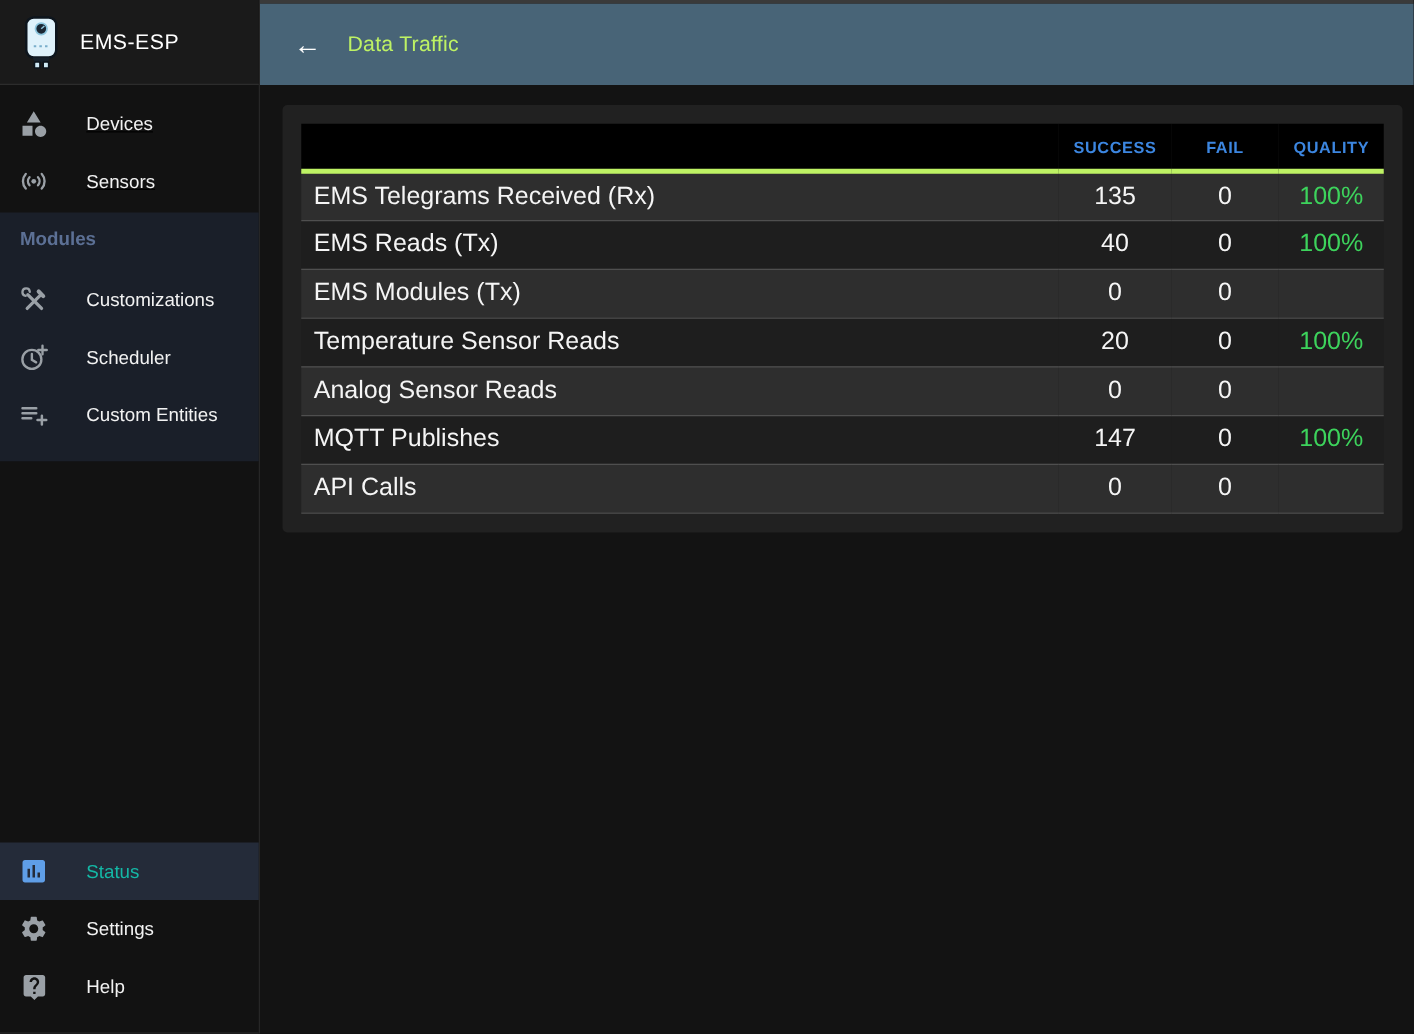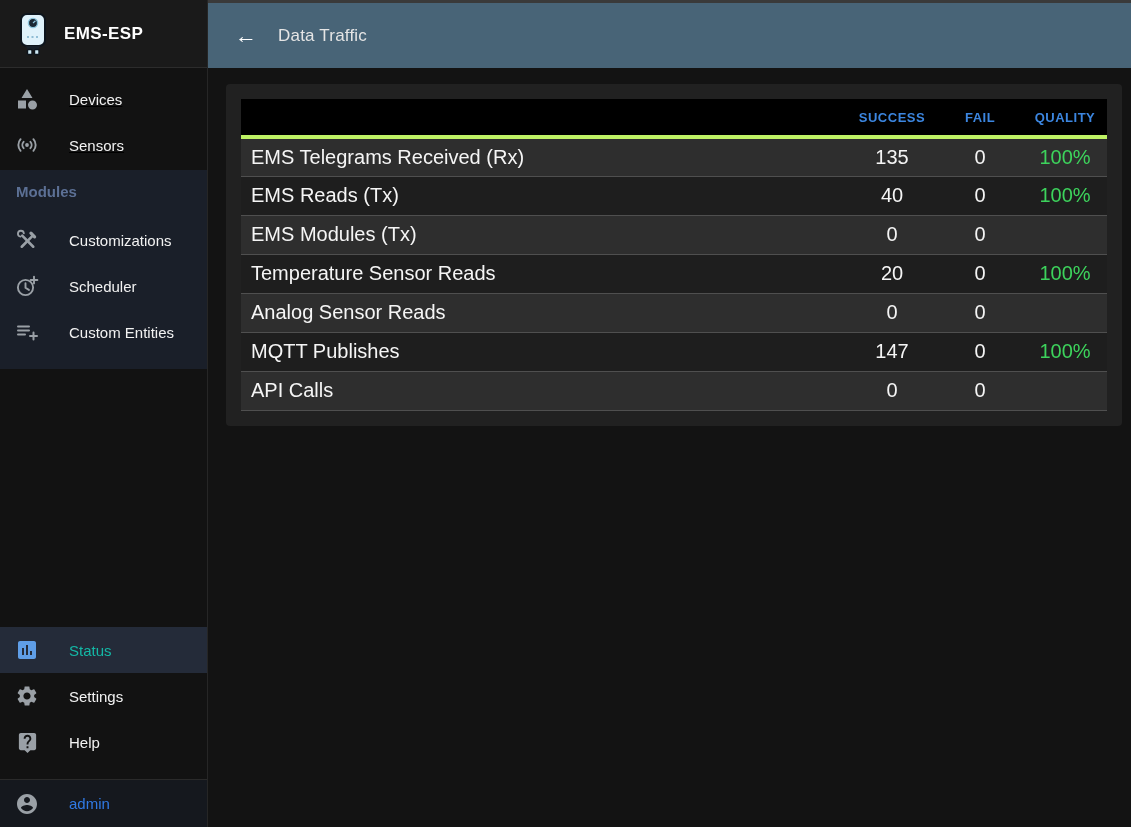--- a/index.html
+++ b/index.html
@@ -5,21 +5,21 @@
   * { margin:0; padding:0; box-sizing:border-box; }
   html,body { width:1131px; height:827px; overflow:hidden; background:#131313;
     font-family:"Liberation Sans", sans-serif; -webkit-font-smoothing:antialiased; }
   .root { display:flex; width:1131px; height:827px; }
 
   
   .sidebar { width:208px; height:827px; background:#121212; display:flex; flex-direction:column;
     border-right:1px solid #262626; flex-shrink:0; }
   .logo-block { height:68px; background:#1a1a1a; border-bottom:1px solid #2c2c2c;
     display:flex; align-items:center; padding-left:18px; gap:16px; }
-  .logo-title { color:#ffffff; font-size:17px; font-weight:700; letter-spacing:.4px; }
+  .logo-title { color:#ffffff; font-size:17px; font-weight:400; letter-spacing:.4px; }
   .nav-item { height:46px; display:flex; align-items:center; padding-left:15px; gap:30px;
     cursor:pointer; }
   .nav-item .ico { width:24px; height:24px; display:flex; align-items:center; justify-content:center; flex-shrink:0; }
   .nav-item .lbl { color:#f2f2f2; font-size:15px; }
   .nav-top { padding-top:8px; padding-bottom:2px;text-decoration:underline; }
   .modules { background:#1a1f29; padding-top:10px; padding-bottom:14px; }
   .modules-header { height:24px; line-height:24px; padding-left:16px; margin-bottom:13px;
     color:#5c7095; font-size:15px; font-weight:700; }
   .spacer { flex:1; }
   .nav-item.selected { background:#242b39; }
@@ -29,21 +29,21 @@
     padding-left:15px; gap:30px; cursor:pointer; }
   .user-block .lbl { color:#3079e3; font-size:15px; }
 
   
   .main { flex:1; display:flex; flex-direction:column; background:#131313; min-width:0; }
   .topstrip { height:3px; background:#3a3a3a; }
   .appbar { height:65px; background:#486477; display:flex; align-items:center;
     padding-left:20px; gap:14px; }
   .back-btn { width:36px; height:36px; border:none; background:transparent; color:#ffffff;
     font-size:22px; cursor:pointer; display:flex; align-items:center; justify-content:center; }
-  .appbar-title { color:#e5e5e5; font-size:17px; font-weight:500; letter-spacing:.2px; }
+  .appbar-title { color:#bef264; font-size:17px; font-weight:500; letter-spacing:.2px; }
   .content { flex:1; padding:16px 9px 0 18px; }
   .card { background:#212121; border-radius:4px; padding:15px; }
   table { width:100%; border-collapse:collapse; table-layout:fixed; }
   thead tr { background:#000000; }
   th { height:38px; font-size:13px; font-weight:700; letter-spacing:.5px; color:#3c86e0;
     text-align:center; }
   th.c-name { text-align:left; }
   td { height:39px; font-size:20px; color:#f5f5f5; border-bottom:1px solid #4f4f4f;
     text-align:center; }
   td.c-name { text-align:left; padding-left:10px; }
@@ -157,28 +157,20 @@
       </div>
       <div class="nav-item">
         <span class="ico">
           <svg width="23" height="23" viewBox="0 0 24 24" fill="#9aa0a6">
             <path d="M19 2H5c-1.1 0-2 .9-2 2v14c0 1.1.9 2 2 2h4l3 3 3-3h4c1.1 0 2-.9 2-2V4c0-1.1-.9-2-2-2zm-6 16h-2v-2h2v2zm2.07-7.75l-.9.92C13.45 11.9 13 12.5 13 14h-2v-.5c0-1.1.45-2.1 1.17-2.83l1.24-1.26c.37-.36.59-.86.59-1.41 0-1.1-.9-2-2-2s-2 .9-2 2H8c0-2.21 1.79-4 4-4s4 1.79 4 4c0 .88-.36 1.68-.93 2.25z"></path>
           </svg>
         </span>
         <span class="lbl">Help</span>
       </div>
       <hr class="user-divider">
-      <div class="user-block">
-        <span class="ico" style="width:24px;height:24px;">
-          <svg width="24" height="24" viewBox="0 0 24 24" fill="#9aa0a6">
-            <path d="M12 2C6.48 2 2 6.48 2 12s4.48 10 10 10 10-4.48 10-10S17.52 2 12 2zm0 3c1.66 0 3 1.34 3 3s-1.34 3-3 3-3-1.34-3-3 1.34-3 3-3zm0 14.2c-2.5 0-4.71-1.28-6-3.22.03-1.99 4-3.08 6-3.08 1.99 0 5.97 1.09 6 3.08-1.29 1.94-3.5 3.22-6 3.22z"></path>
-          </svg>
-        </span>
-        <span class="lbl">admin</span>
-      </div>
     </div>
   </nav>
 
   <div class="main">
     <div class="topstrip"></div>
     <header class="appbar">
       <button class="back-btn">
         <span>←</span>
       </button>
       <span class="appbar-title">Data Traffic</span>

